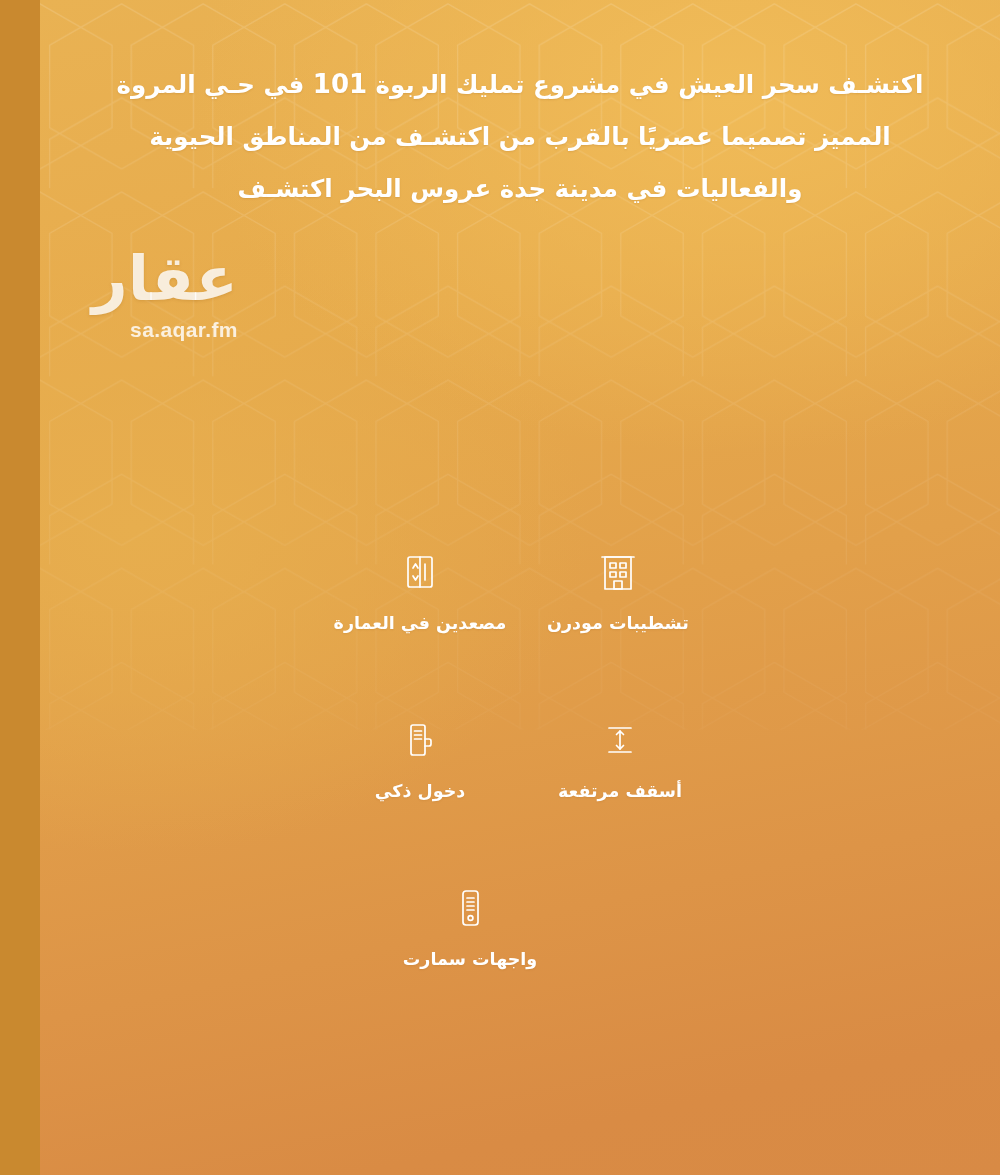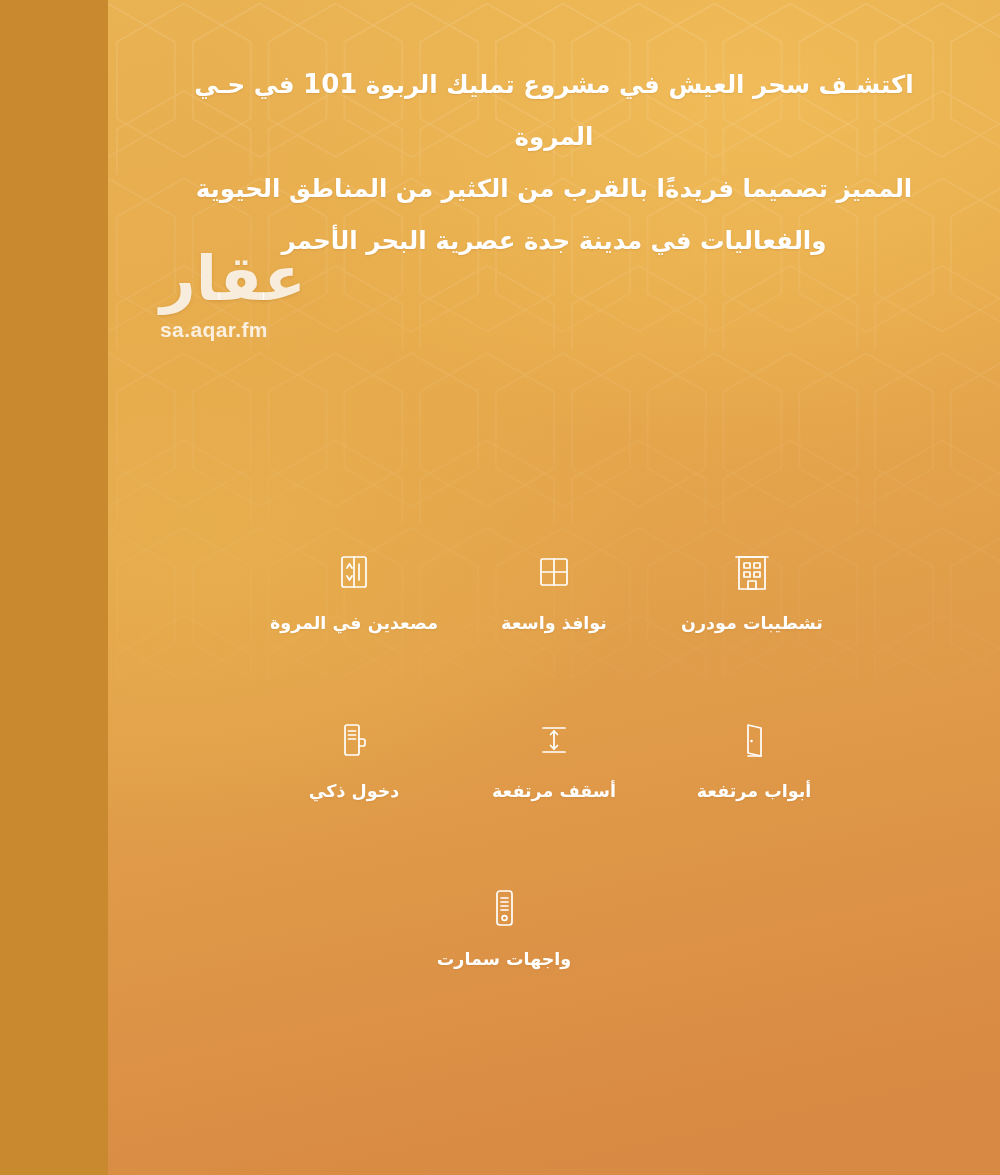--- a/index.html
+++ b/index.html
@@ -2,21 +2,21 @@
 <html lang="ar" dir="rtl"><head>
 <meta charset="utf-8">
 <style>
   html, body {
     margin: 0;
     padding: 0;
     background: #c9892f;
   }
   .page {
     position: relative;
-    width: 892px;
+    width: 960px;
     height: 1175px;
     overflow: hidden;
     font-family: "DejaVu Sans", "Liberation Sans", sans-serif;
     background:
       radial-gradient(ellipse 900px 600px at 72% 8%, #f0bb58 0%, rgba(240,187,88,0) 60%),
       radial-gradient(ellipse 700px 500px at 10% 45%, #e7ae4e 0%, rgba(231,174,78,0) 65%),
       linear-gradient(168deg, #e9b253 0%, #e7ab4c 28%, #e2a04a 52%, #dd9447 74%, #d98b44 90%, #d88a45 100%);
     color: #ffffff;
   }
 
@@ -43,21 +43,21 @@
   }
   .headline .num {
     font-weight: 700;
     font-size: 26px;
   }
 
   .watermark {
     position: absolute;
     top: 248px;
     left: 52px;
-    text-align: left;
+    text-align: right;
     direction: rtl;
     color: rgba(255,255,255,0.82);
     pointer-events: none;
   }
   .watermark .wm-ar {
     font-size: 62px;
     font-weight: 700;
     line-height: 1;
     letter-spacing: 2px;
     text-shadow: 0 1px 3px rgba(160,100,25,0.25);
@@ -135,22 +135,22 @@
     </defs>
     <rect x="-100" y="-40" width="1200" height="800" fill="url(#hex)" mask="url(#fademask)"></rect>
   </svg>
 
   <div class="headline">
     <div>
       <span>اكتشـف سحر العيش في مشروع تمليك الربوة</span>
       <span class="num">101</span>
       <span>في حـي المروة</span>
     </div>
-    <div>المميز تصميما فريدةًا بالقرب من الكثير من المناطق الحيوية</div>
-    <div>والفعاليات في مدينة جدة عصرية البحر الأحمر</div>
+    <div>المميز تصميما عصريًا بالقرب من اكتشـف من المناطق الحيوية</div>
+    <div>والفعاليات في مدينة جدة عروس البحر اكتشـف</div>
   </div>
 
   <div class="watermark">
     <div class="wm-ar">عقار</div>
     <div class="wm-url">sa.aqar.fm</div>
   </div>
 
   <div class="features">
 
     <div class="feature-row row-1">
@@ -162,56 +162,36 @@
             <rect x="12" y="12" width="6" height="5"></rect>
             <rect x="22" y="12" width="6" height="5"></rect>
             <rect x="12" y="21" width="6" height="5"></rect>
             <rect x="22" y="21" width="6" height="5"></rect>
             <rect x="16" y="30" width="8" height="8"></rect>
           </svg>
         </div>
         <div class="label">تشطيبات مودرن</div>
       </div>
 
-      <div class="feature">
-        <div class="icon">
-          <svg width="40" height="40" viewBox="0 0 40 40" fill="none" stroke="#ffffff" stroke-width="1.7" stroke-linecap="round" stroke-linejoin="round">
-            <rect x="7" y="7" width="26" height="26" rx="1.5"></rect>
-            <line x1="20" y1="7" x2="20" y2="33"></line>
-            <line x1="7" y1="20" x2="33" y2="20"></line>
-          </svg>
-        </div>
-        <div class="label">نوافذ واسعة</div>
-      </div>
 
       <div class="feature">
         <div class="icon">
           <svg width="40" height="42" viewBox="0 0 40 42" fill="none" stroke="#ffffff" stroke-width="1.7" stroke-linecap="round" stroke-linejoin="round">
             <rect x="8" y="6" width="24" height="30" rx="2"></rect>
             <line x1="20" y1="6" x2="20" y2="36"></line>
             <polyline points="13,17 15.5,13 18,17"></polyline>
             <polyline points="13,25 15.5,29 18,25"></polyline>
             <line x1="25" y1="13" x2="25" y2="29"></line>
           </svg>
         </div>
-        <div class="label">مصعدين في المروة</div>
+        <div class="label">مصعدين في العمارة</div>
       </div>
     </div>
 
     <div class="feature-row row-2">
-      <div class="feature">
-        <div class="icon">
-          <svg width="40" height="42" viewBox="0 0 40 42" fill="none" stroke="#ffffff" stroke-width="1.7" stroke-linecap="round" stroke-linejoin="round">
-            <path d="M14 6 L27 9 L27 37 L14 34 Z"></path>
-            <line x1="14" y1="37" x2="27" y2="37"></line>
-            <circle cx="17.5" cy="22" r="1.3" fill="#ffffff" stroke="none"></circle>
-          </svg>
-        </div>
-        <div class="label">أبواب مرتفعة</div>
-      </div>
 
       <div class="feature">
         <div class="icon">
           <svg width="40" height="40" viewBox="0 0 40 40" fill="none" stroke="#ffffff" stroke-width="1.7" stroke-linecap="round" stroke-linejoin="round">
             <line x1="9" y1="8" x2="31" y2="8"></line>
             <line x1="9" y1="32" x2="31" y2="32"></line>
             <line x1="20" y1="11" x2="20" y2="29"></line>
             <polyline points="16.5,14.5 20,11 23.5,14.5"></polyline>
             <polyline points="16.5,25.5 20,29 23.5,25.5"></polyline>
           </svg>

